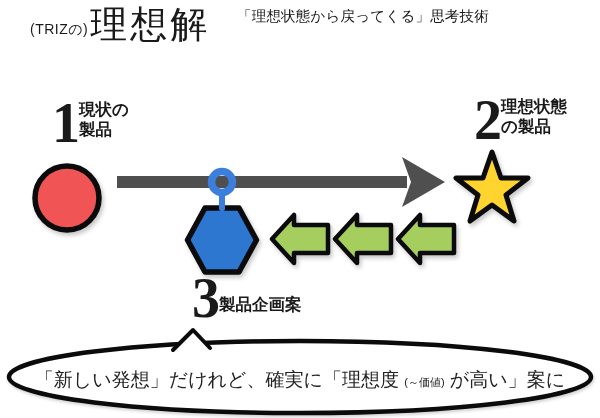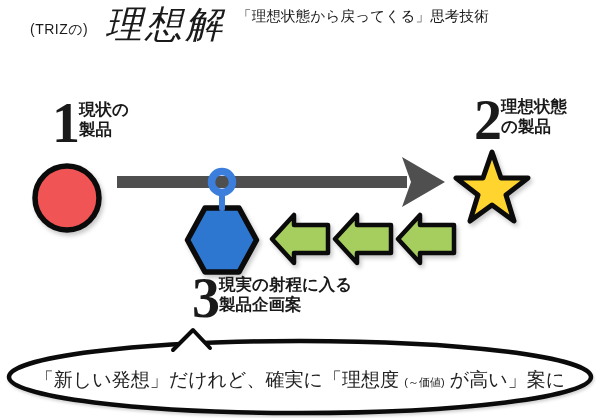--- a/index.html
+++ b/index.html
@@ -6,21 +6,21 @@
   #slide{
     position:relative;width:600px;height:418px;background:#ffffff;overflow:hidden;
     font-family:"Liberation Sans","DejaVu Sans",sans-serif;color:#1a1a1a;
   }
   #diagram-svg{position:absolute;left:0;top:0;width:600px;height:418px;}
   .shadow{filter:drop-shadow(2px 3px 2px rgba(0,0,0,0.22));}
   .softshadow{filter:drop-shadow(1px 2px 1.5px rgba(0,0,0,0.18));}
 
   .header{position:absolute;left:30px;top:4px;display:flex;align-items:flex-end;}
   .title-prefix{font-size:14px;padding-bottom:8px;letter-spacing:0.5px;}
-  .title-main{font-size:37px;letter-spacing:3px;margin-left:17px;line-height:1.15;font-style:italic;}
+  .title-main{font-size:37px;letter-spacing:3px;margin-left:2px;line-height:1.15;}
   .subtitle{position:absolute;left:237px;top:7px;font-size:14.5px;line-height:19px;letter-spacing:0.2px;}
 
   .node-label-group{position:absolute;display:flex;align-items:flex-start;
     font-family:"Liberation Serif","DejaVu Serif",serif;}
   .node-number{font-size:56px;line-height:52px;font-weight:700;letter-spacing:-1px;}
   .node-caption{font-size:16.5px;line-height:20px;font-weight:700;margin-left:0;margin-top:3px;white-space:nowrap;}
   #group-1{left:52px;top:97px;}
   #group-2{left:474px;top:94px;}
   #group-3{left:192px;top:272px;}
 
@@ -81,21 +81,21 @@
     <span class="node-number">2</span>
     <span class="node-caption">
       <span>理想状態</span><br>
       <span>の製品</span>
     </span>
   </div>
 
   <div class="node-label-group" id="group-3">
     <span class="node-number">3</span>
     <span class="node-caption">
-      <span>現実の射程に入る</span><br>
+      <br>
       <span>製品企画案</span>
     </span>
   </div>
 
   <div class="bubble-text">
     <span>「新しい発想」だけれど、確実に「理想度 </span><span class="small">(～価値)</span><span> が高い」案に</span>
   </div>
 
 </div>
 

